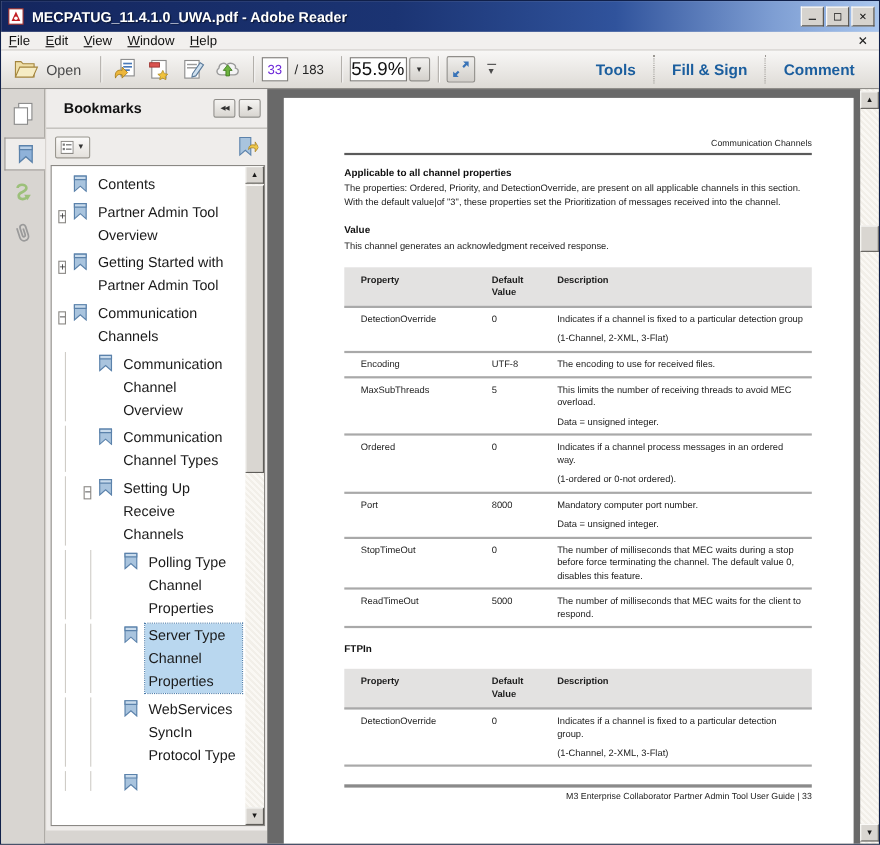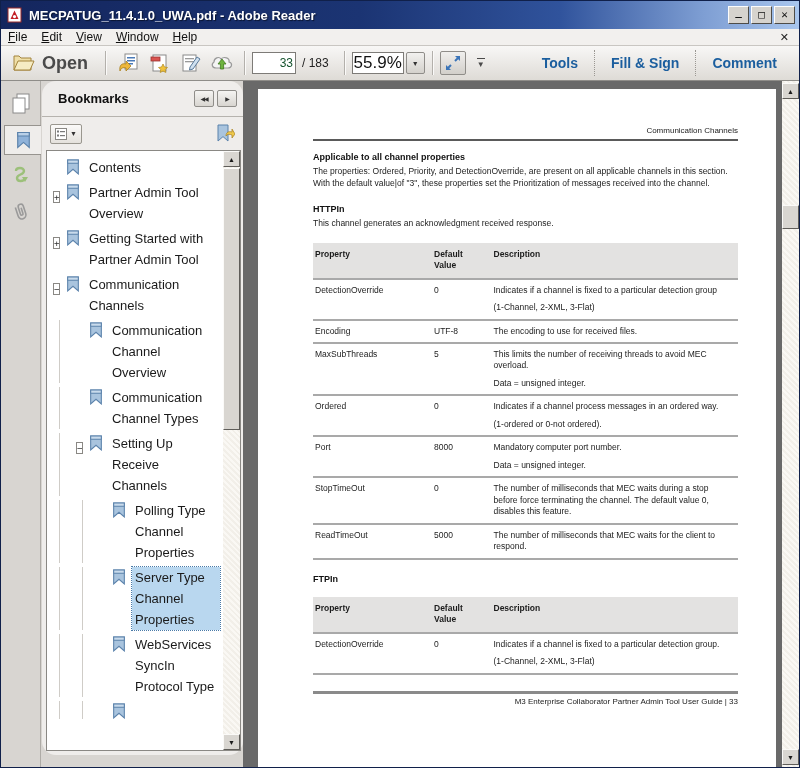--- a/index.html
+++ b/index.html
@@ -31,24 +31,24 @@
   .menu-item::first-letter{text-decoration:underline;}
   .menu-close{margin-left:auto;margin-right:10px;font-size:11px;font-weight:bold;color:#222;}
   
   .toolbar{
     position:absolute;left:0;top:45px;right:0;height:35px;
     background:linear-gradient(#f8f7f6,#dedbd6);
     border-bottom:1px solid #8f8d89;display:flex;align-items:center;padding:0 6px;
   }
   .tb-sep{width:1px;height:24px;background:#b3b0ab;margin:0 7px;box-shadow:1px 0 0 #fbfaf9;}
   .open-btn{display:flex;align-items:center;gap:7px;padding:3px 10px 3px 6px;border-radius:3px;}
-  .open-btn .lbl{font-size:18px;font-weight:bold;color:#4a4a4a;}
+  .open-btn .lbl{font-size:13px;font-weight:normal;color:#4a4a4a;}
   .tb-icon{width:27px;height:26px;display:flex;align-items:center;justify-content:center;margin:0 2px;}
-  .page-input{width:44px;height:22px;border:1px solid #7d7b77;background:#fff;
-    font-size:12px;text-align:right;font-family:inherit;color:#14532d;}
+  .page-input{width:24px;height:22px;border:1px solid #7d7b77;background:#fff;
+    font-size:12px;text-align:center;font-family:inherit;color:#6d28d9;}
   .page-total{font-size:12px;color:#222;margin:0 8px 0 6px;white-space:nowrap;}
   .zoom-combo{display:flex;height:22px;}
   .zoom-field{width:52px;height:22px;border:1px solid #7d7b77;background:#fff;
     font-size:17px;color:#111;display:flex;align-items:center;justify-content:center;}
   .zoom-drop{width:19px;height:22px;margin-left:2px;background:linear-gradient(#f2f1ef,#d4d1cc);
     border:1px solid #8f8d89;border-radius:2px;display:flex;align-items:center;justify-content:center;
     font-size:7px;color:#333;}
   .fit-btn{width:26px;height:24px;background:linear-gradient(#f0efed,#d2cfca);
     border:1px solid #8f8d89;border-radius:2px;display:flex;align-items:center;justify-content:center;}
   .more-btn{width:18px;height:20px;display:flex;flex-direction:column;align-items:center;
@@ -59,21 +59,21 @@
   .dotsep{width:1px;height:26px;border-left:1px dotted #9a9792;}
   
   .main{position:absolute;left:0;top:80px;right:0;bottom:0;}
   
   .navstrip{position:absolute;left:0;top:0;bottom:0;width:40px;background:#d8d5d1;
     border-right:1px solid #aeaba6;}
   .strip-tab{position:absolute;left:3px;width:34px;height:30px;display:flex;
     align-items:center;justify-content:center;}
   .strip-tab.selected{background:#efedeb;border:1px solid #97948f;border-right:none;width:37px;}
   
-  .panel{position:absolute;left:41px;top:0;bottom:12px;width:201px;background:#efedeb;border-radius:14px;}
+  .panel{position:absolute;left:41px;top:0;bottom:12px;width:201px;background:#efedeb;}
   .panel-header{position:absolute;left:0;top:0;right:0;height:36px;border-bottom:1px solid #b6b3ae;
     display:flex;align-items:center;padding:0 6px 0 16px;}
   .panel-header .ttl{font-size:13px;font-weight:bold;color:#111;flex:1;}
   .hdr-btn{width:20px;height:17px;margin-left:3px;background:linear-gradient(#f5f4f2,#d8d5d0);
     border:1px solid #8f8d89;border-radius:2px;font-size:6px;color:#333;
     display:flex;align-items:center;justify-content:center;letter-spacing:-1px;}
   .panel-opts{position:absolute;left:0;top:37px;right:0;height:31px;
     display:flex;align-items:center;padding:0 8px;}
   .opts-btn{height:20px;padding:0 4px;border:1px solid #9a978f;border-radius:2px;
     background:linear-gradient(#fbfaf9,#e4e1dc);display:flex;align-items:center;gap:3px;}
@@ -108,21 +108,21 @@
   .page{position:absolute;left:15px;top:8px;width:518px;bottom:0;background:#fff;
     color:#1c1c1c;padding:0 38px 0 55px;overflow:hidden;}
   .run-head{margin-top:37px;text-align:right;font-size:8px;color:#222;}
   .head-rule{border:none;border-top:2px solid #5a5a5a;margin:4px 0 0 0;}
   .doc-h3{font-size:9px;font-weight:bold;margin:11px 0 0 0;color:#111;}
   .doc-p{font-size:8.5px;line-height:1.4;margin:4px 0 0 0;}
   .doc-section{margin-top:14px;}
   .doc-table{margin-top:13px;width:100%;}
   .t-row{display:grid;grid-template-columns:28% 14% 58%;border-bottom:2px solid #a9a9a9;}
   .t-row.head{background:#e3e2e1;border-bottom:2px solid #a9a9a9;}
-  .t-cell{font-size:8.5px;line-height:1.35;padding:5px 8px 5px 2px;}
+  .t-cell{font-size:8.5px;line-height:1.35;padding:5px 8px 5px 15px;}
   .t-row.head .t-cell{font-weight:bold;padding-top:6px;padding-bottom:6px;}
   .t-cell p{margin:0 0 6px 0;}
   .t-cell p:last-child{margin-bottom:0;}
   .foot-rule{border:none;border-top:3px solid #8a8a8a;margin:16px 0 0 0;}
   .doc-footer{text-align:right;font-size:8px;color:#222;margin-top:3px;}
   svg{display:block;}
 </style>
 </head>
 <body>
 
@@ -396,21 +396,21 @@
     </div>
 
     <div class="docpane">
       <div class="page">
         <div class="run-head">Communication Channels</div>
         <hr class="head-rule">
         <div class="doc-h3">Applicable to all channel properties</div>
         <p class="doc-p">The properties: Ordered, Priority, and DetectionOverride, are present on all applicable channels in this section. With the default value|of "3", these properties set the Prioritization of messages received into the channel.</p>
         <div id="doc-sections">
             <div class="doc-section">
-              <div class="doc-h3">HTTPIn</div>
+              <div class="doc-h3">Value</div>
               <p class="doc-p">This channel generates an acknowledgment received response.</p>
               <div class="doc-table">
                 <div class="t-row head">
                   <div class="t-cell">Property</div>
                   <div class="t-cell">Default Value</div>
                   <div class="t-cell">Description</div>
                 </div>
                 <div class="t-row">
                   <div class="t-cell">DetectionOverride</div>
                   <div class="t-cell">0</div>

